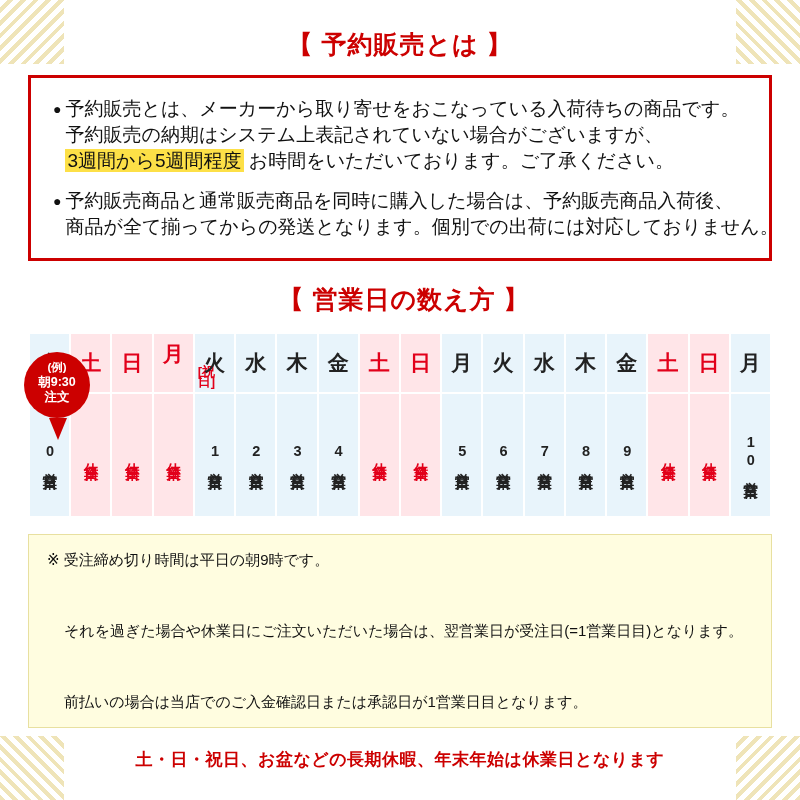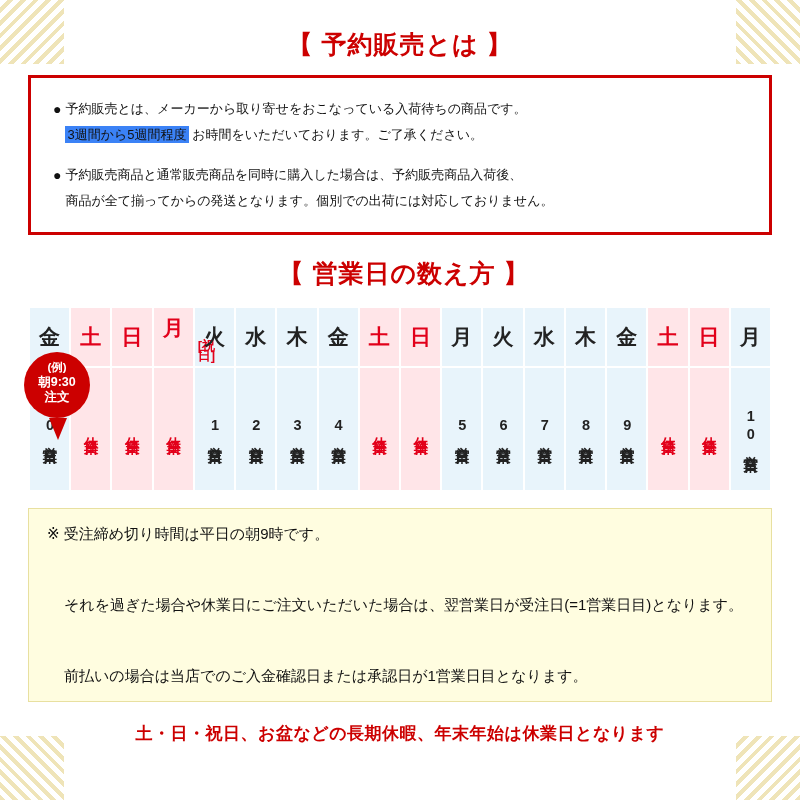--- a/index.html
+++ b/index.html
@@ -62,27 +62,27 @@
     margin-bottom: 14px;
   }
   .bullet-row:last-child { margin-bottom: 0; }
   .bullet {
     color: #111;
     font-size: 14px;
     line-height: 26px;
     margin-right: 4px;
   }
   .bullet-text {
-    font-size: 13px;
+    font-size: 19px;
     line-height: 26px;
     color: #111;
   }
   .bullet-text .ln { display: block; white-space: nowrap; }
   .hl {
-    background: #3b82f6;
+    background: #fde047;
     padding: 1px 2px;
   }
 
   
   .example-callout {
     position: absolute;
     left: 24px;
     top: 352px;
     width: 66px;
     height: 66px;
@@ -191,20 +191,21 @@
 
 <div class="page">
 
   <div class="section-title" id="title-1">【 予約販売とは 】</div>
 
   <div class="red-box">
     <div class="bullet-row">
       <span class="bullet">●</span>
       <span class="bullet-text">
         <span class="ln">予約販売とは、メーカーから取り寄せをおこなっている入荷待ちの商品です。</span>
+        <span class="ln">予約販売の納期はシステム上表記されていない場合がございますが、</span>
         <span class="ln"><span class="hl">3週間から5週間程度</span><span> お時間をいただいております。ご了承ください。</span></span>
       </span>
     </div>
     <div class="bullet-row">
       <span class="bullet">●</span>
       <span class="bullet-text">
         <span class="ln">予約販売商品と通常販売商品を同時に購入した場合は、予約販売商品入荷後、</span>
         <span class="ln">商品が全て揃ってからの発送となります。個別での出荷には対応しておりません。</span>
       </span>
     </div>

